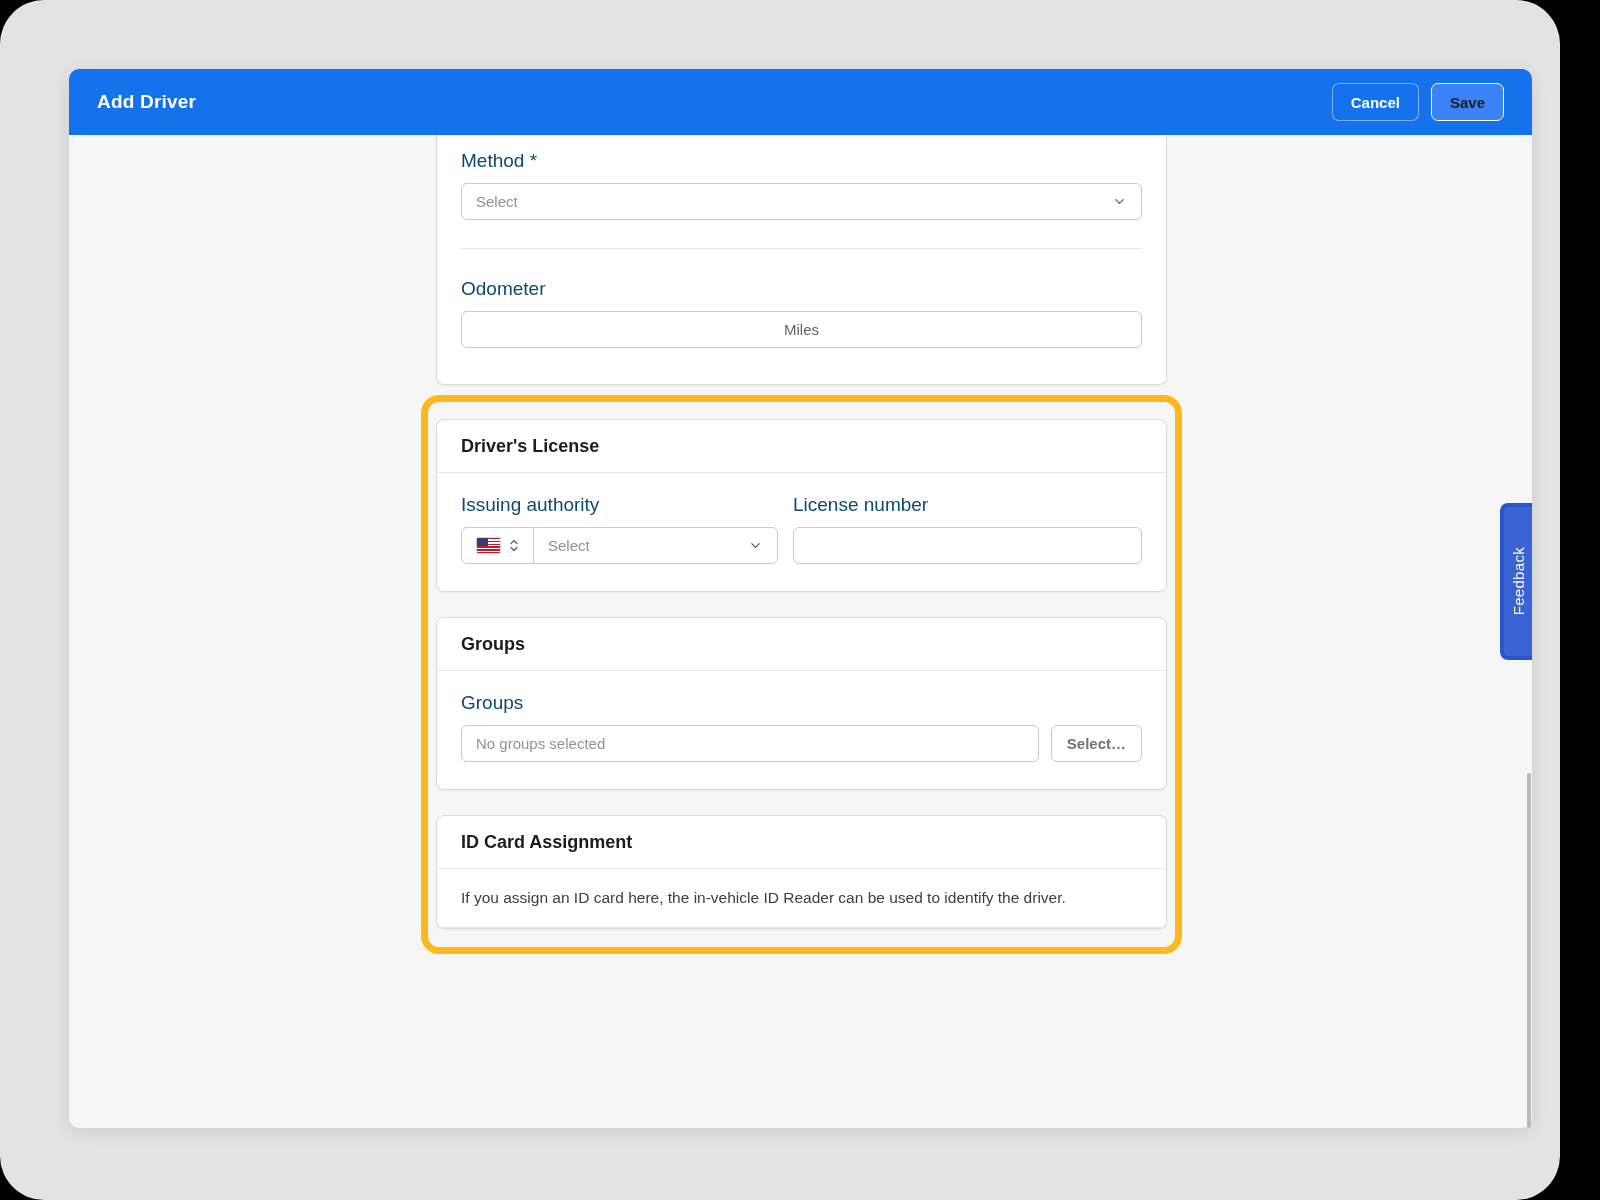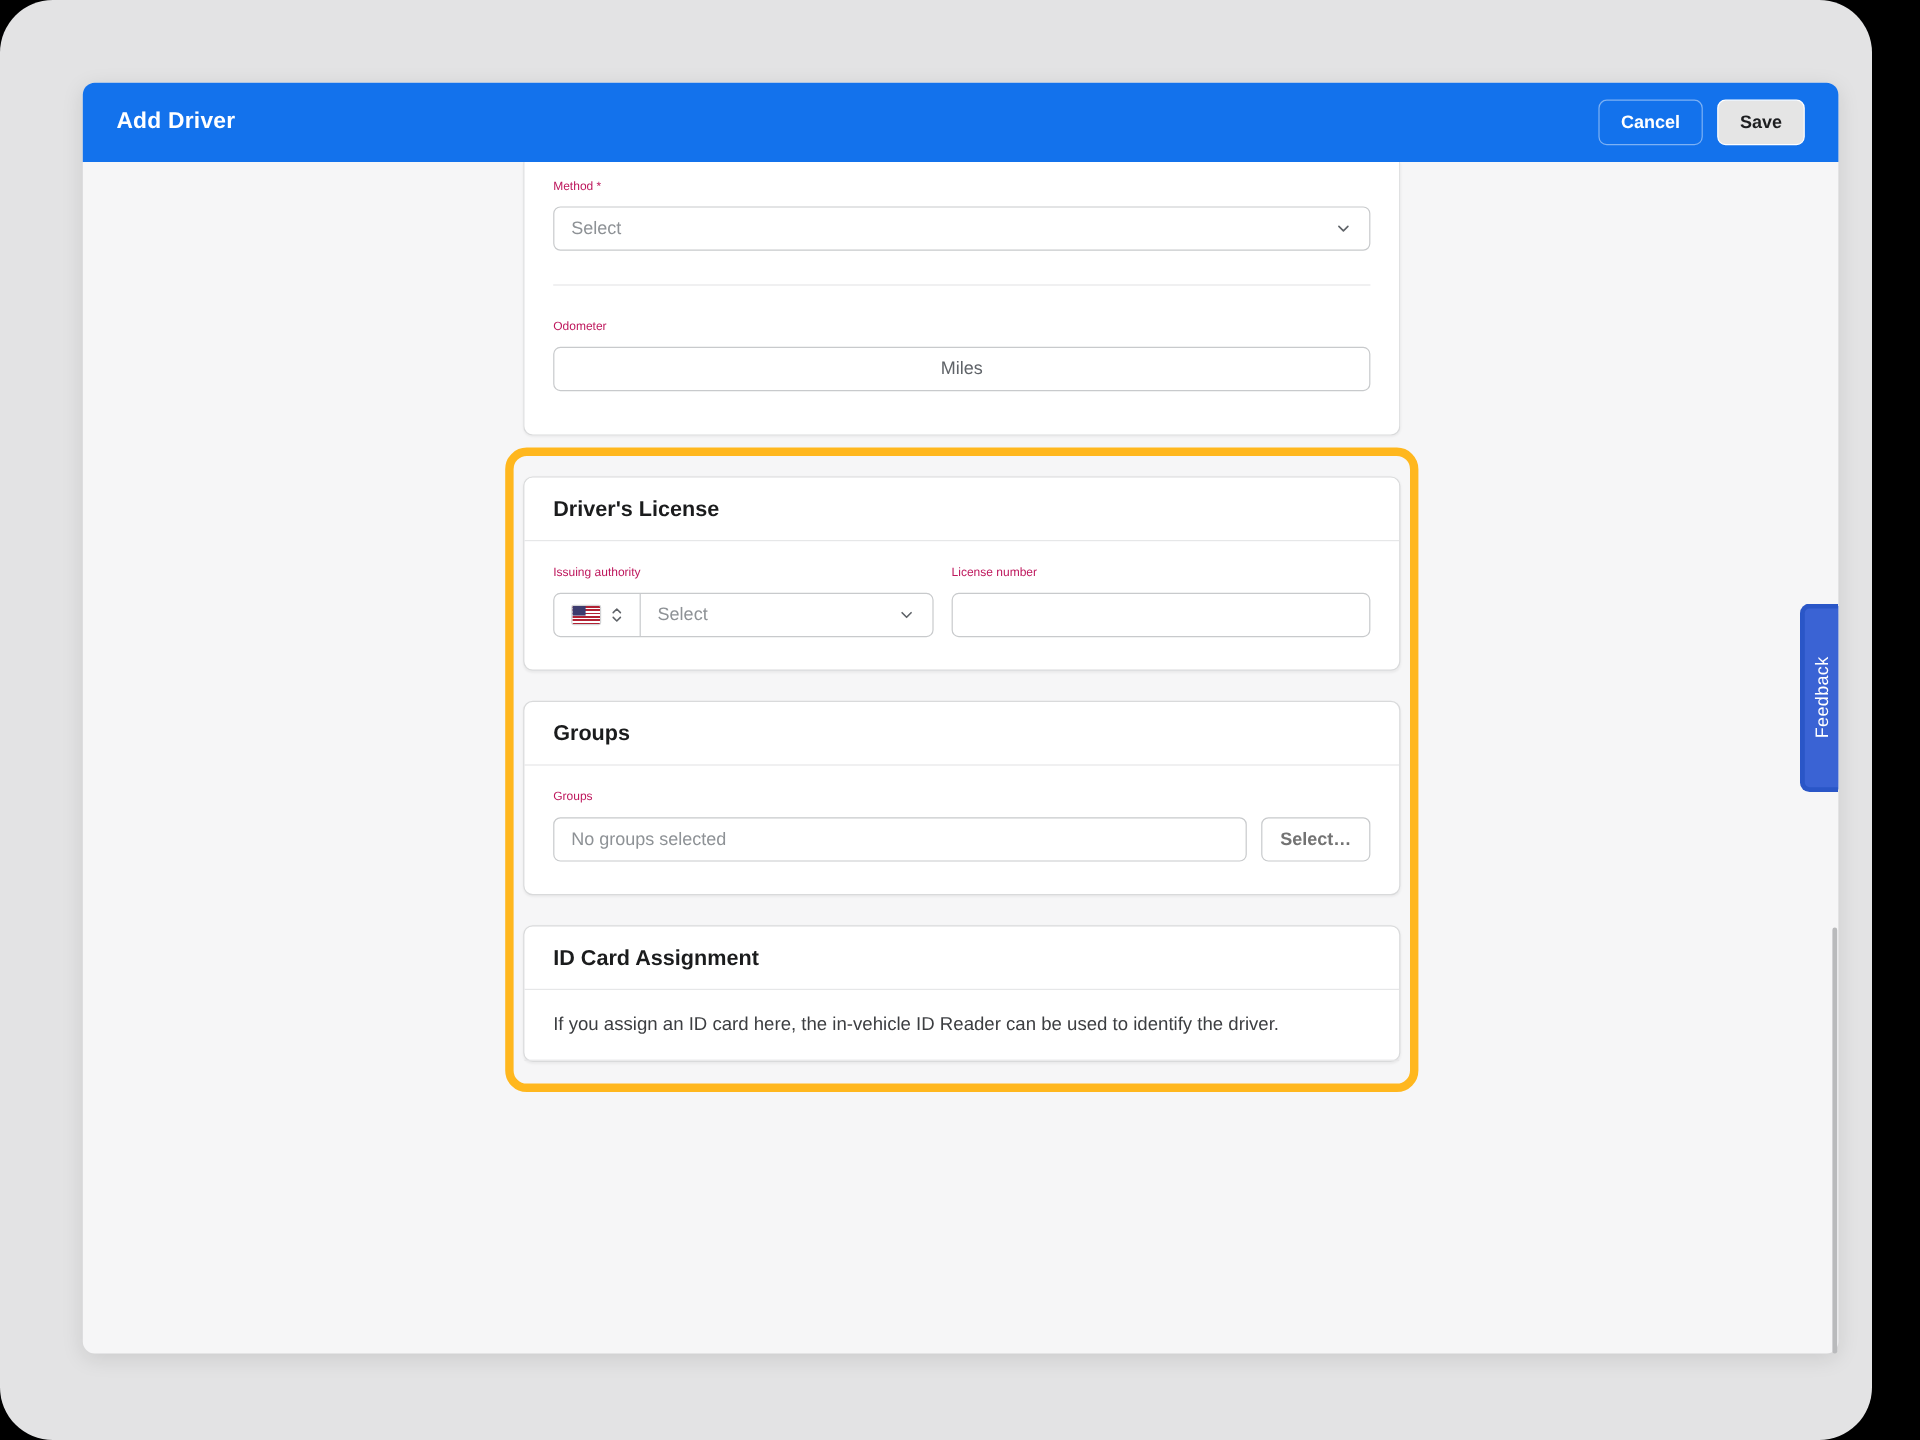--- a/index.html
+++ b/index.html
@@ -20,33 +20,33 @@
   .modal-header{
     position:absolute;left:0;top:0;right:0;height:66px;
     background:#1372ec;border-radius:10px 10px 0 0;
     display:flex;align-items:center;padding:0 28px;
   }
   .modal-title{color:#fff;font-size:19px;font-weight:bold;letter-spacing:.2px;}
   .header-actions{margin-left:auto;display:flex;gap:12px;align-items:flex-start;}
   .btn{font-size:15px;font-weight:bold;border-radius:7px;height:38px;
        display:inline-flex;align-items:center;justify-content:center;cursor:pointer;}
   .btn-cancel{background:#1372ec;border:1px solid rgba(255,255,255,.45);color:#fff;padding:0 18px;}
-  .btn-save{background:#e5e5e5;border:1px solid #fff;color:#1d1e20;padding:0 18px;}
+  .btn-save{background:#3b82f6;border:1px solid #fff;color:#1d1e20;padding:0 18px;}
   
   .content{position:absolute;left:0;top:66px;right:0;bottom:0;overflow:hidden;}
   .column{position:absolute;left:367px;width:731px;top:0;}
   .card{
     background:#fff;border:1px solid #d9dadb;border-radius:8px;
     box-shadow:0 1px 2px rgba(27,28,29,.05);
   }
   .top-card{
     border-top:none;border-radius:0 0 8px 8px;
     padding:2px 24px 36px 24px;
   }
-  .field-label{font-size:10px;color:#be185d;margin:0 0 11px 0;display:block;}
+  .field-label{font-size:19px;color:#0c4a6e;margin:0 0 11px 0;display:block;}
   .select{
     height:37px;border:1px solid #c8cacc;border-radius:6px;background:#fff;
     display:flex;align-items:center;padding:0 14px;font-size:15px;cursor:pointer;
   }
   .select .chev{margin-left:auto;display:flex;}
   .placeholder-text{color:#8e9296;}
   .value-text{color:#1d1e20;}
   .divider{height:1px;background:#e6e7e8;border:none;margin:28px 0;}
   .toggle{
     height:37px;border:1px solid #c8cacc;border-radius:6px;overflow:hidden;

